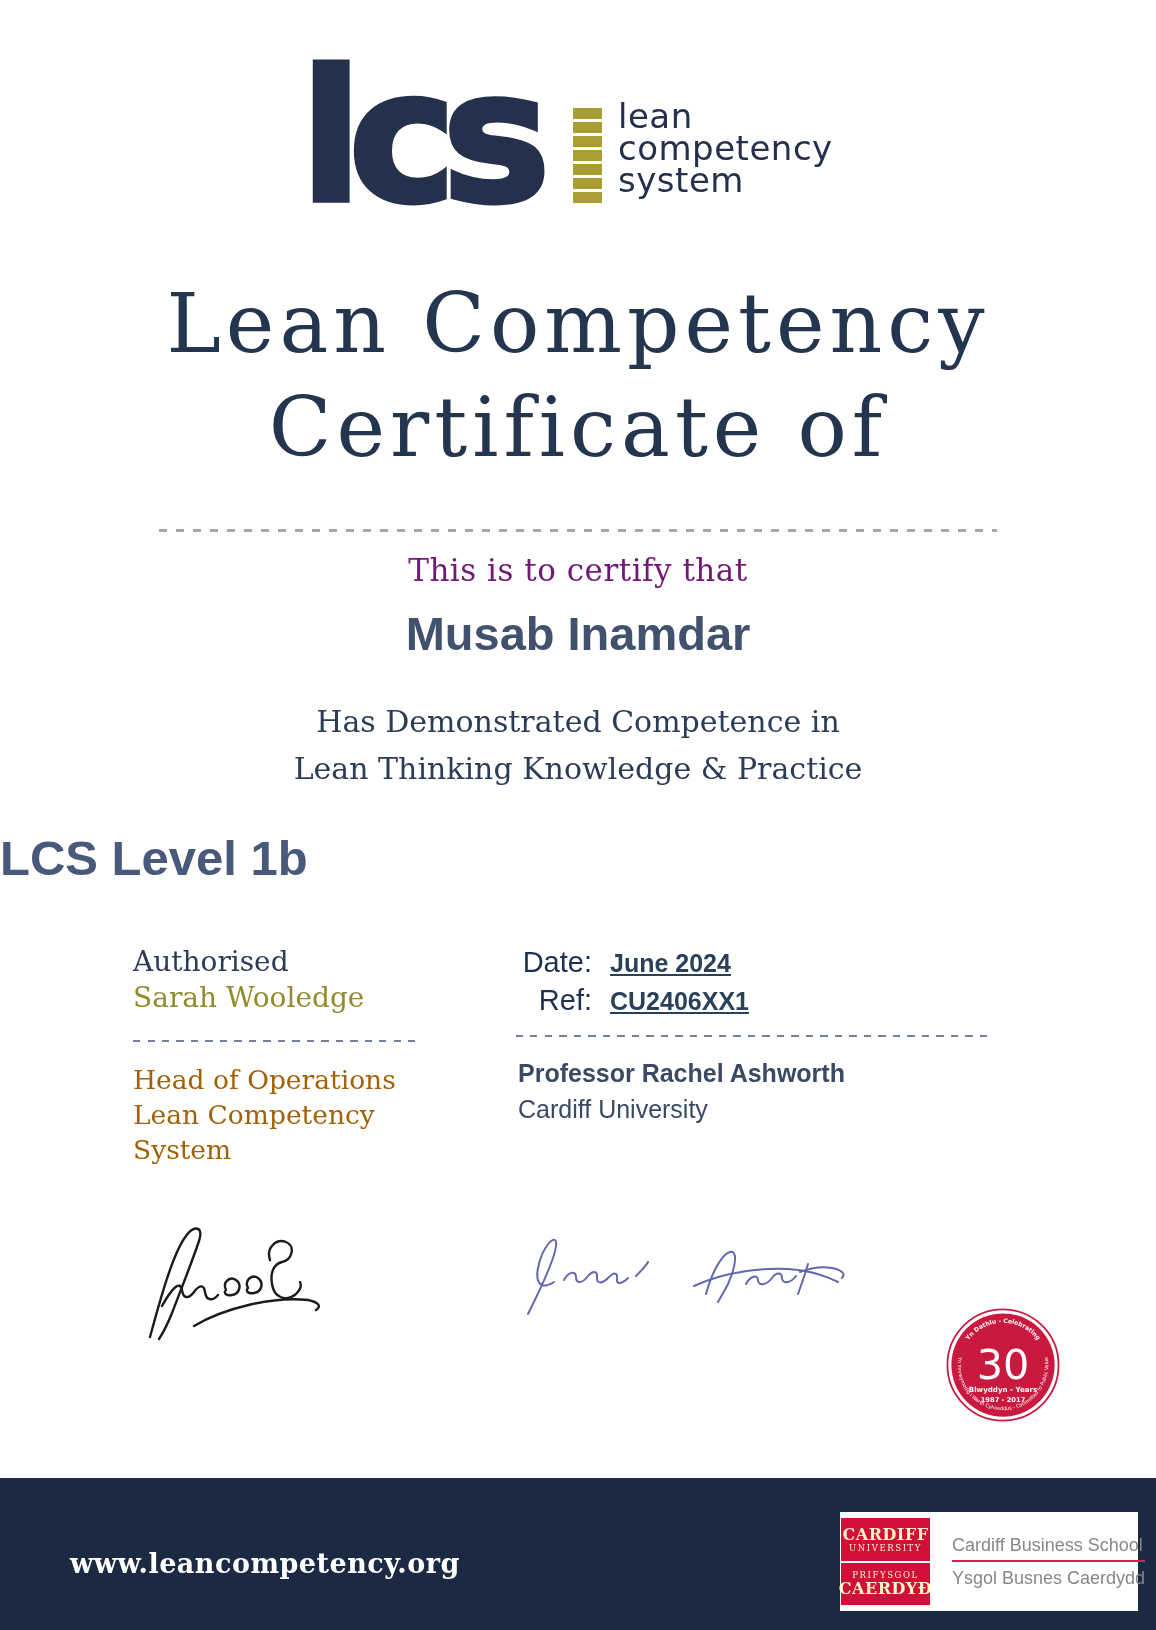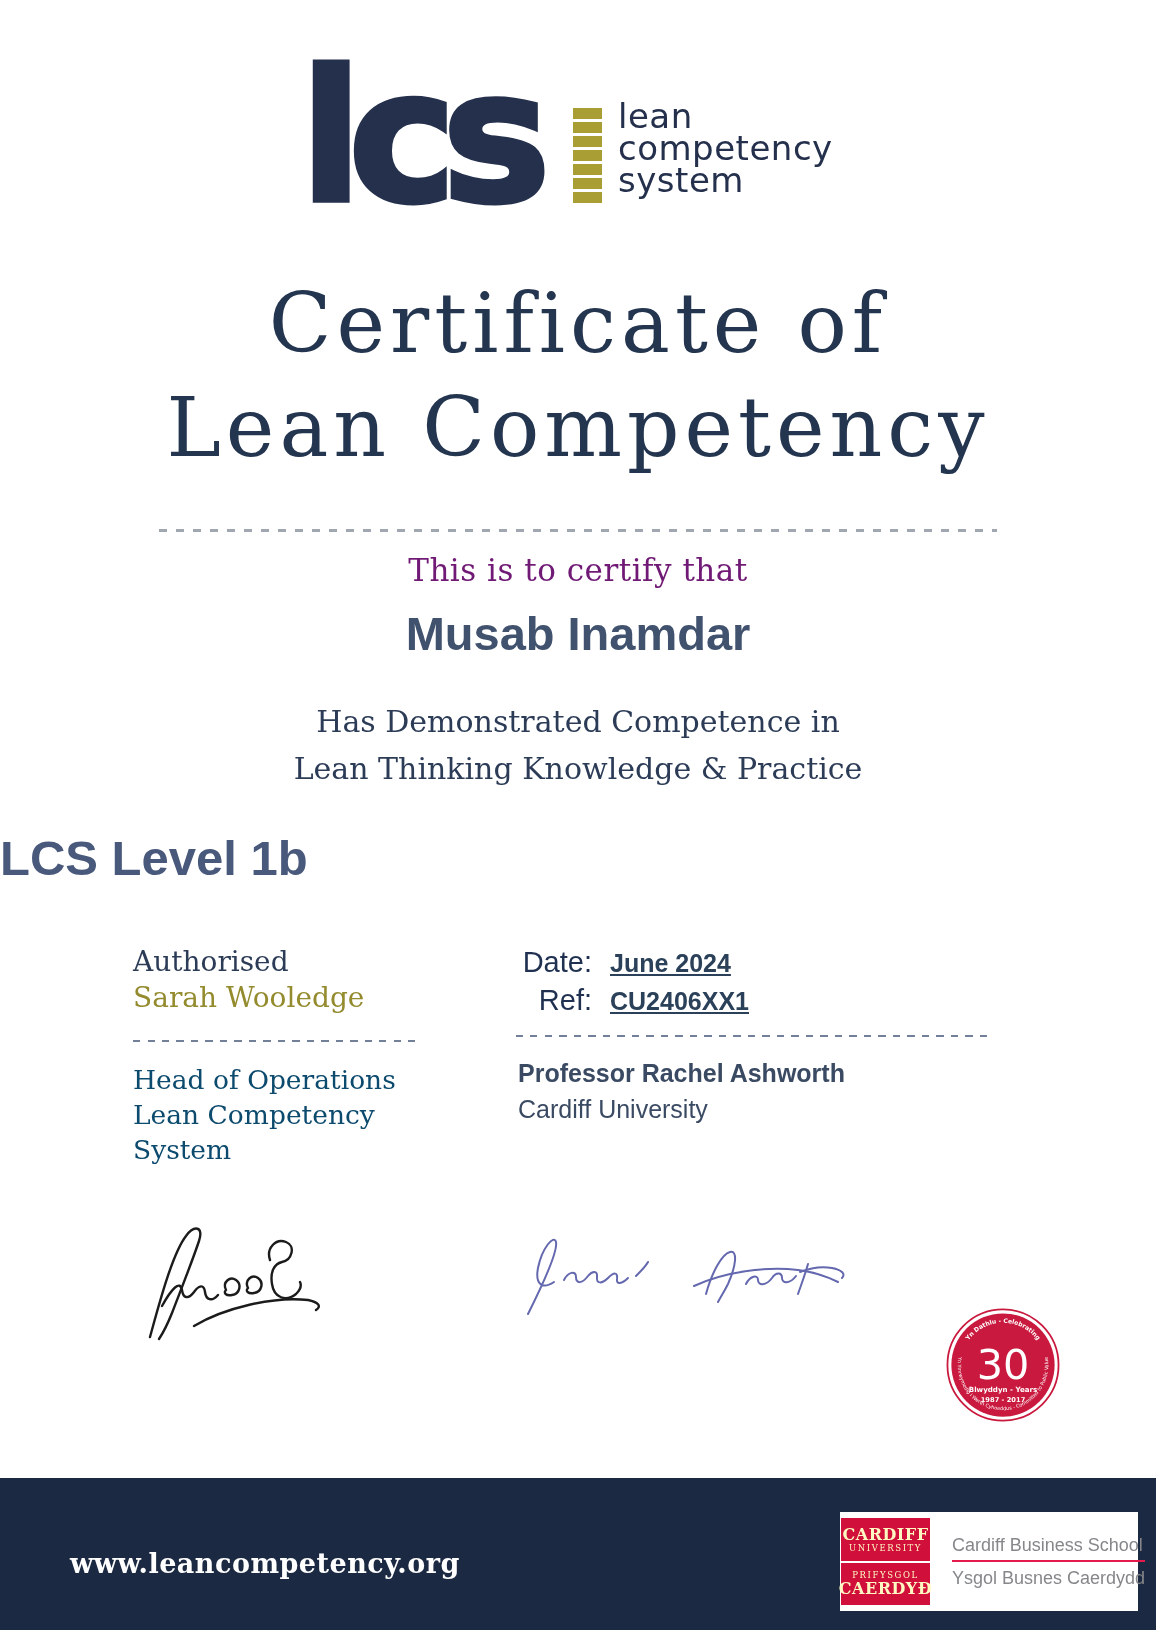--- a/index.html
+++ b/index.html
@@ -28,21 +28,21 @@
              font-family:"DejaVu Serif",serif;font-size:30px;line-height:47px;color:#2C3C57;}
   .level{position:absolute;top:830px;left:0;width:100%;text-align:left;
          font-family:"Liberation Sans",sans-serif;font-weight:bold;font-size:49px;color:#49597B;}
 
   
   .left-block{position:absolute;left:133px;top:944px;width:320px;}
   .auth-label{font-family:"DejaVu Serif",serif;font-size:28px;line-height:36px;color:#2C3C57;}
   .auth-name{font-family:"DejaVu Serif",serif;font-size:28px;line-height:36px;color:#938B2D;}
   .rule-small{height:2px;background:repeating-linear-gradient(90deg,#72809A 0 7px,transparent 7px 14.5px);}
   .left-block .rule-small{width:288px;margin:24px 0 20px 0;}
-  .role{font-family:"DejaVu Serif",serif;font-size:26.5px;line-height:35px;color:#0c4a6e;}
+  .role{font-family:"DejaVu Serif",serif;font-size:26.5px;line-height:35px;color:#a16207;}
 
   
   .right-block{position:absolute;left:500px;top:946px;width:500px;}
   .detail-row{display:flex;align-items:baseline;margin-bottom:5px;}
   .detail-label{width:92px;text-align:right;font-family:"Liberation Sans",sans-serif;
                 font-size:29px;line-height:33px;color:#1F3050;}
   .detail-value{margin-left:18px;font-family:"Liberation Sans",sans-serif;font-weight:bold;
                 font-size:25px;color:#2B4059;text-decoration:underline;}
   .right-block .rule-small{width:478px;margin:18px 0 18px 16px;}
   .dean{margin-left:18px;font-family:"Liberation Sans",sans-serif;font-size:25px;
@@ -89,22 +89,22 @@
       <div class="bar"></div>
     </div>
     <div class="lcs-wordmark">
       <div>lean</div>
       <div>competency</div>
       <div>system</div>
     </div>
   </div>
 
   <h1 class="title" style="margin:0;font-weight:400;">
+    <div>Lean Competency</div>
     <div>Certificate of</div>
-    <div>Lean Competency</div>
   </h1>
 
   <div class="rule-main"></div>
 
   <p class="certify" style="margin:0;">This is to certify that</p>
 
   <p class="name" style="margin:0;">Musab Inamdar</p>
 
   <div class="statement">
     <div>Has Demonstrated Competence in</div>

